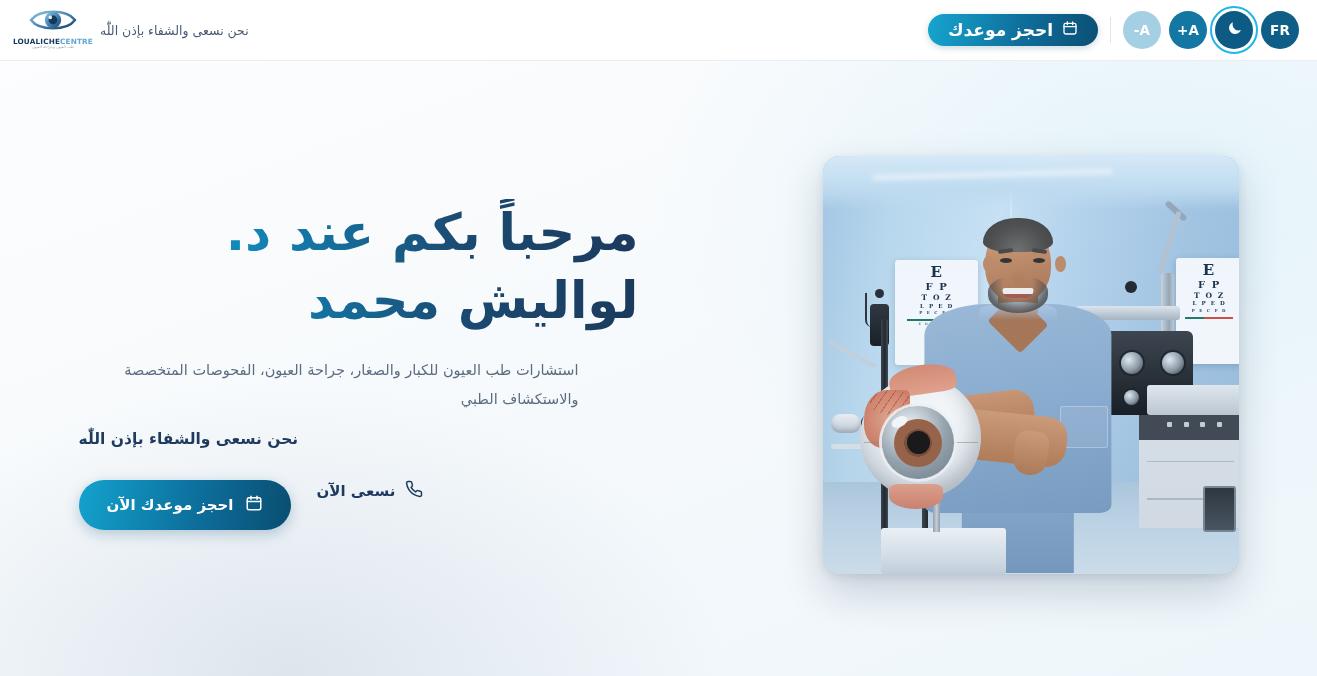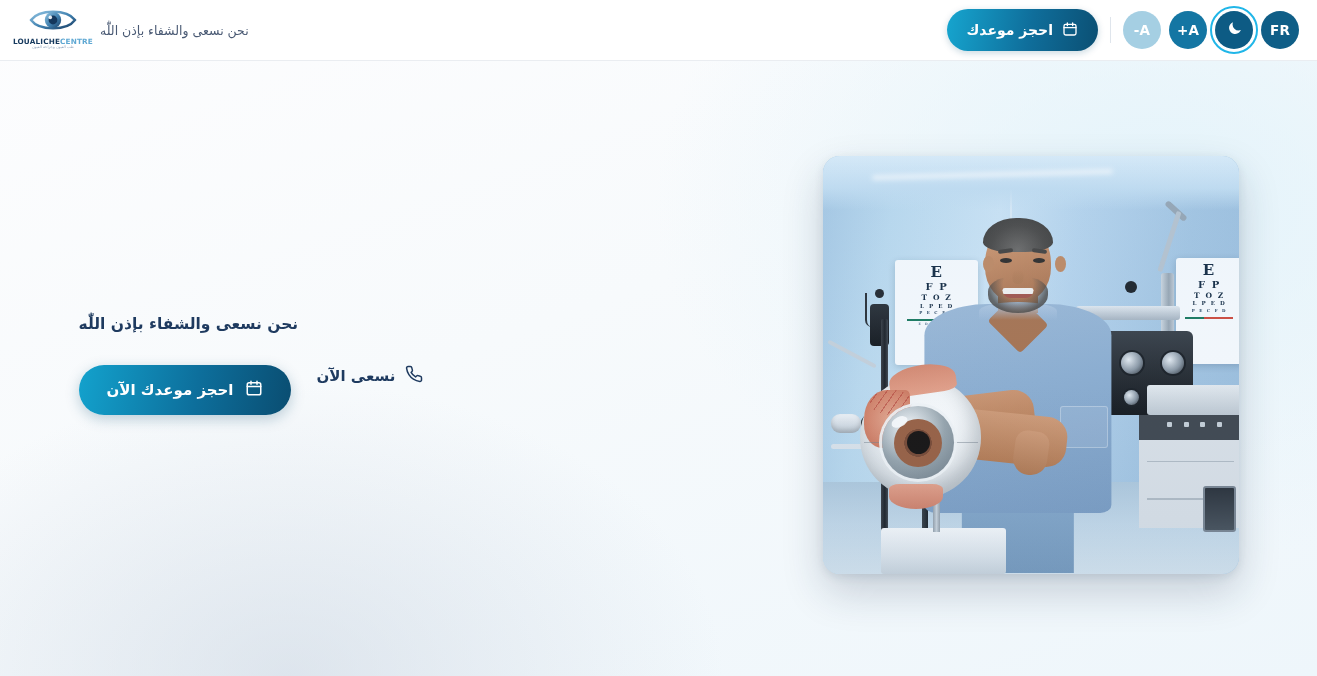--- a/index.html
+++ b/index.html
@@ -106,27 +106,27 @@
     outline: 2.5px solid #20b6e8;
     outline-offset: 3px;
   }
   .divider {
     width: 1px;
     height: 26px;
     background: #dfe5ec;
     margin: 0 12px;
   }
   .book-btn-top {
-    height: 42px;
+    height: 32px;
     padding: 0 20px;
     border: none;
     border-radius: 21px;
     background: linear-gradient(100deg, #16a5cf 0%, #0f6e9b 55%, #0b4f73 100%);
     color: #ffffff;
-    font-size: 14px;
+    font-size: 17px;
     font-weight: 700;
     display: flex;
     align-items: center;
     gap: 9px;
     flex-direction: row-reverse;
     cursor: pointer;
     margin-left: 8px;
     box-shadow: 0 2px 7px rgba(11,79,115,0.22);
     white-space: nowrap;
     font-family: "DejaVu Sans", "Liberation Sans", sans-serif;
@@ -469,21 +469,23 @@
     </a>
   </div>
 </header>
 
 <main class="hero">
   <div class="hero-inner">
 
     <section class="hero-text">
 
 
-
+      <h1 class="hero-title">مرحباً بكم عند د. لواليش محمد</h1>
+
+      <p class="hero-desc">استشارات طب العيون للكبار والصغار، جراحة العيون، الفحوصات المتخصصة والاستكشاف الطبي</p>
 
       <p class="hero-slogan">نحن نسعى والشفاء بإذن اللّٰه</p>
 
       <div class="hero-actions">
         <button class="btn-primary">
           <span>احجز موعدك الآن</span>
           <span>
             <svg width="18" height="18" viewBox="0 0 24 24" fill="none" stroke="#ffffff" stroke-width="2" stroke-linecap="round">
               <rect x="3" y="5" width="18" height="16" rx="2.5"></rect>
                 <path d="M3 10h18M8 3v4M16 3v4"></path>

